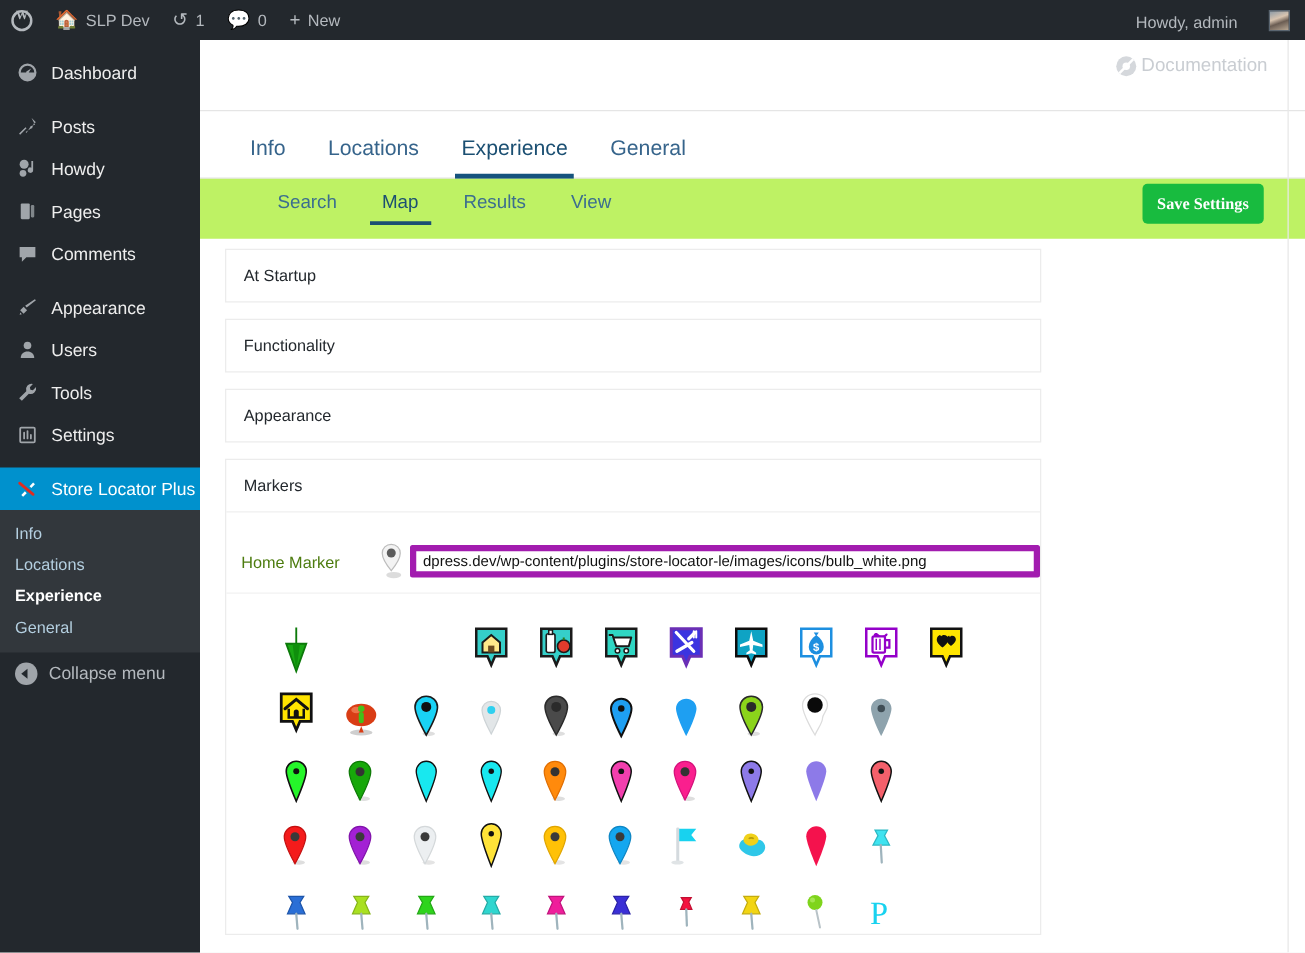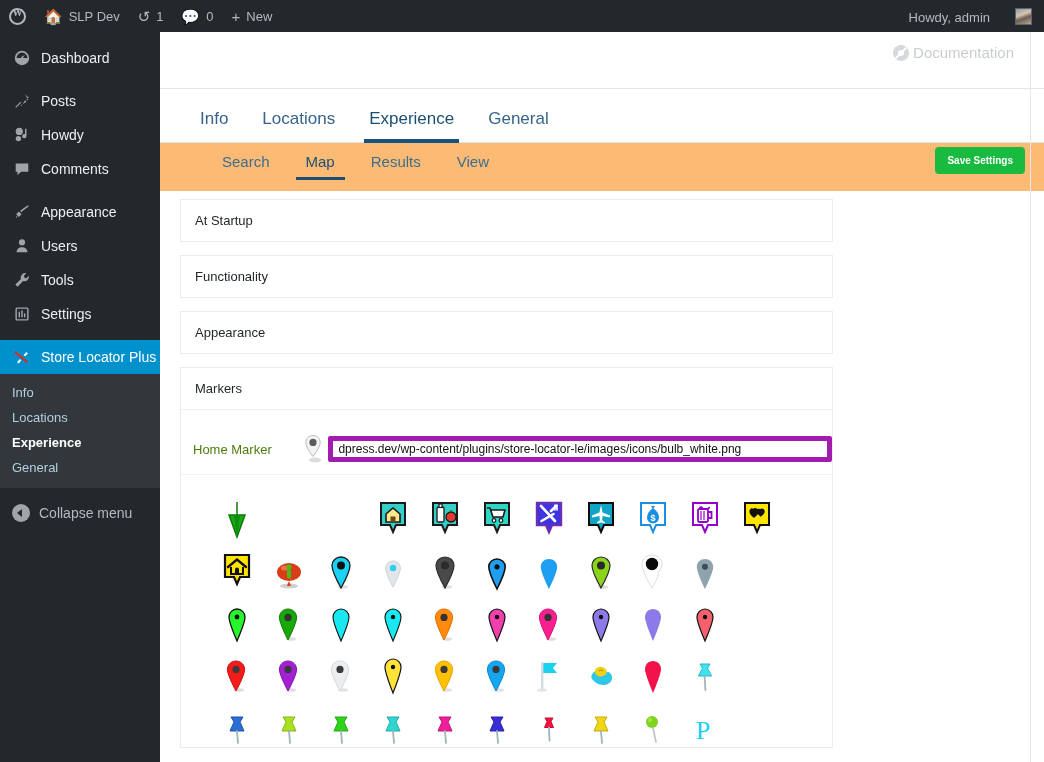--- a/index.html
+++ b/index.html
@@ -74,21 +74,21 @@
     border-top: 8px solid transparent;
     border-bottom: 8px solid transparent;
     border-left: 8px solid #fff;
   }
   .submenu { background: #32373c; padding: 6px 0 8px 0; }
   .submenu .sub-item {
     padding: 5px 0 5px 12px; font-size: 13px; color: #b4cfe0;
   }
   .submenu .sub-item.current { color: #fff; font-weight: bold; }
   .collapse-row {
-    display: flex; align-items: center; gap: 9px;
+    display: flex; gap: 9px;
     height: 34px; padding-left: 12px; margin-top: 8px;
     color: #b4b9be; font-size: 14px;
   }
   .collapse-arrow {
     width: 18px; height: 18px; border-radius: 50%;
     background: #a0a5aa; position: relative; flex: 0 0 18px;
   }
   .collapse-arrow::after {
     content: ""; position: absolute; left: 5px; top: 5px;
     border-top: 4px solid transparent;
@@ -147,38 +147,38 @@
   .tab-top.active::after {
     content: ""; position: absolute; left: 12px; right: 12px; bottom: -1px;
     height: 4px; background: #16537e;
   }
 
   
   .subtab-row {
     display: flex; align-items: flex-start;
     height: 48px; padding-left: 44px; padding-top: 10px;
     position: relative;
-    background: #fdba74;
+    background: #bef264;
   }
   .subtab {
     font-size: 15px; color: #3b6e8f;
     padding: 0 18px 10px 18px; position: relative;
   }
   .subtab.active { color: #1b4f72; }
   .subtab.active::after {
     content: ""; position: absolute; left: 8px; right: 8px; bottom: 0;
     height: 3px; background: #1b4f72;
   }
   .save-btn {
-    position: absolute; right: 19px; top: 4px;
+    position: absolute; right: 33px; top: 4px;
     background: #18bb3f; color: #fff;
-    font-size: 10px; font-weight: bold;
+    font-size: 13px; font-weight: bold;
     border: none; border-radius: 4px;
     padding: 8px 12px; cursor: pointer;
-    font-family: Liberation Sans, sans-serif;
+    font-family: Liberation Serif, serif;
   }
 
   
   .panels { padding: 8px 0 0 20px; }
   .panel {
     width: 653px; background: #fff;
     border: 1px solid #ececec;
     margin-bottom: 13px;
   }
   .panel-head {
@@ -275,20 +275,29 @@
     <span class="mi-icon">
       <svg width="18" height="18" viewBox="0 0 20 20" fill="#a0a5aa">
           <circle cx="7" cy="6" r="4"></circle>
           <path d="M13 3h2v8.2a2.4 2.4 0 11-1.6-2.2V3z"></path>
           <circle cx="6" cy="14" r="3"></circle>
         </svg>
     </span>
     <span class="mi-label">Howdy</span>
   </div>
 
+  <div class="menu-item">
+    <span class="mi-icon">
+      <svg width="18" height="18" viewBox="0 0 20 20" fill="#a0a5aa">
+          <rect x="4" y="3" width="8" height="14" rx="1"></rect>
+          <rect x="13" y="4.5" width="3" height="11" rx="1" opacity=".75"></rect>
+        </svg>
+    </span>
+    <span class="mi-label">Pages</span>
+  </div>
 
   <div class="menu-item">
     <span class="mi-icon">
       <svg width="18" height="18" viewBox="0 0 20 20" fill="#a0a5aa">
           <path d="M3 4h14v9H9l-4 4v-4H3z"></path>
         </svg>
     </span>
     <span class="mi-label">Comments</span>
   </div>
 

